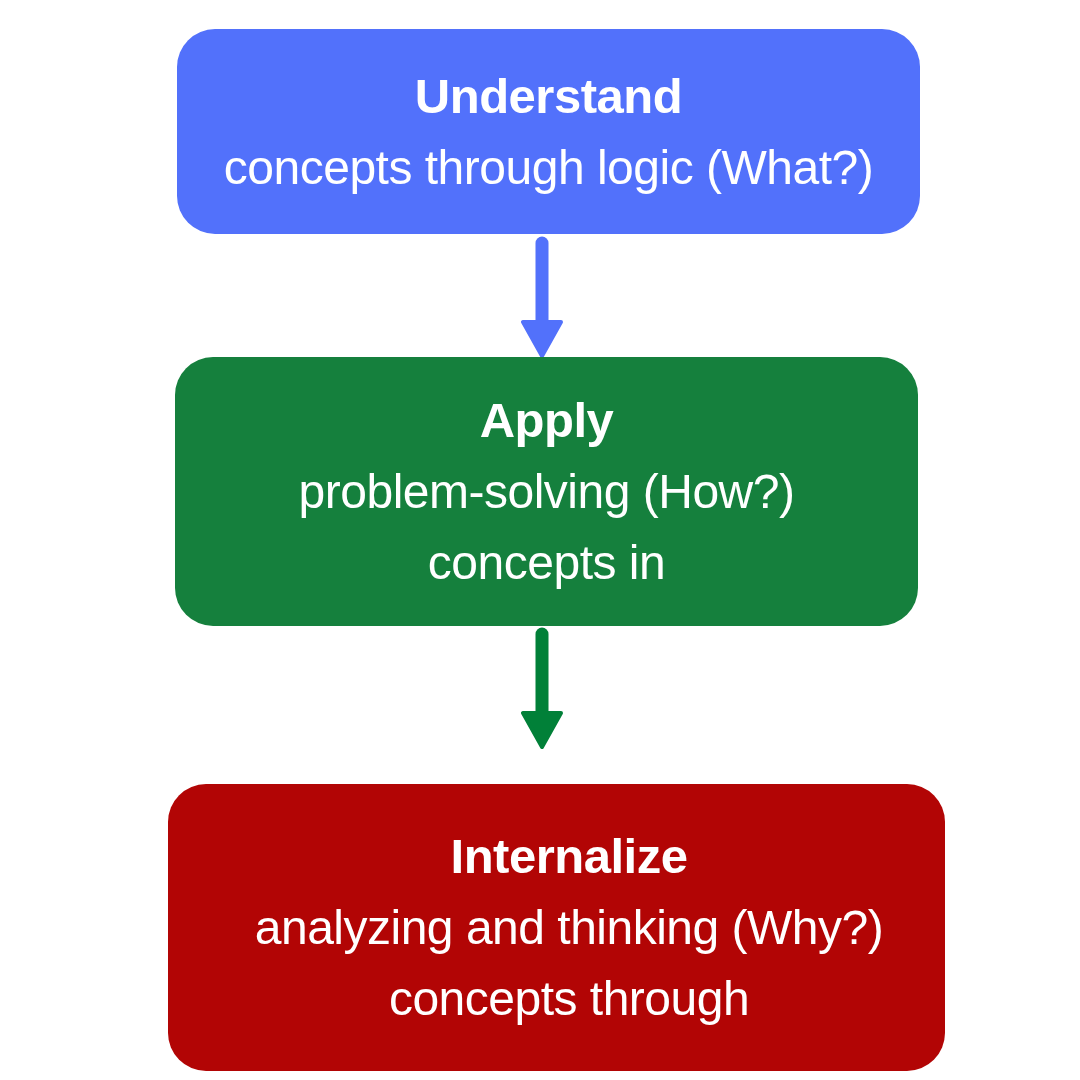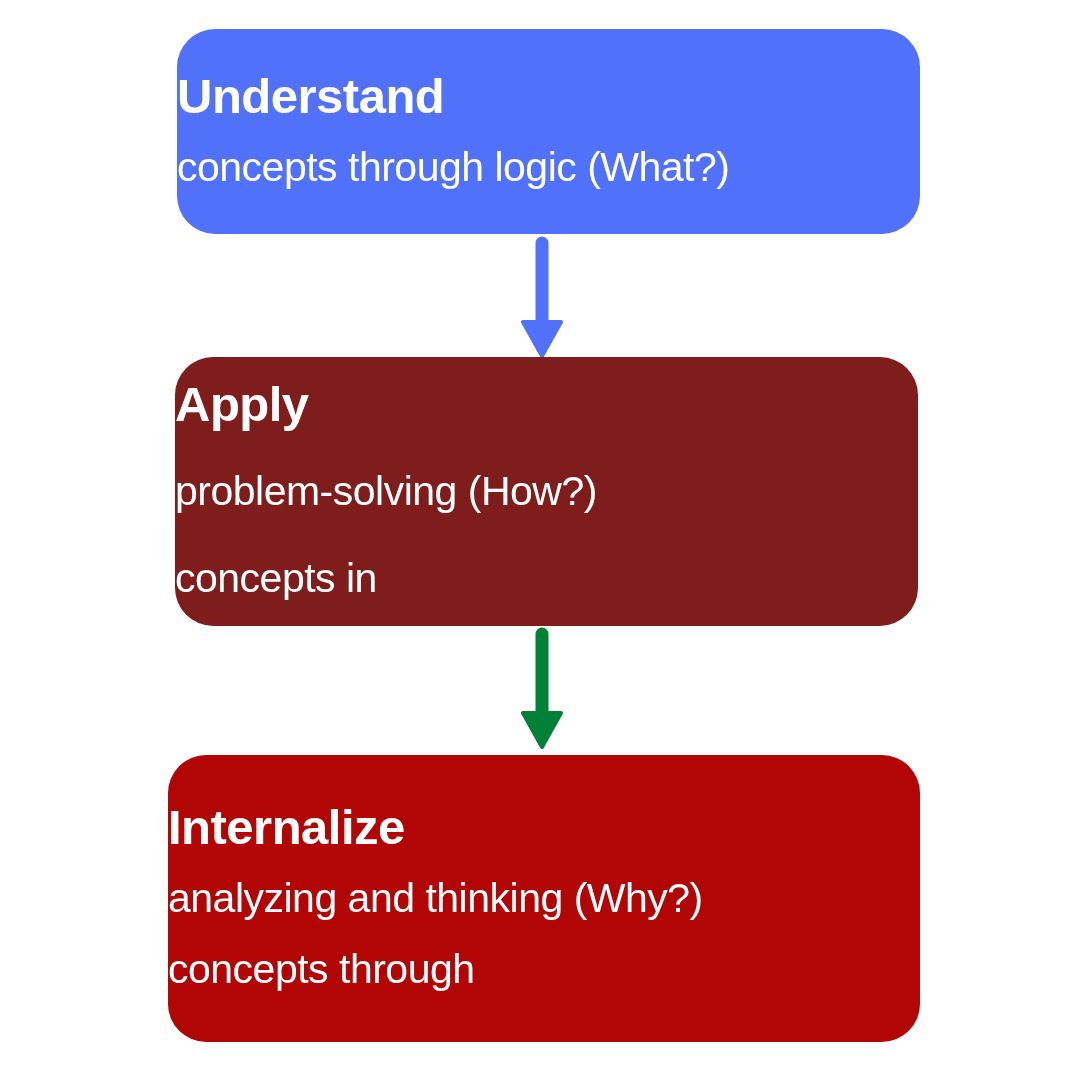--- a/index.html
+++ b/index.html
@@ -13,42 +13,42 @@
     overflow: hidden;
     font-family: "Liberation Sans", sans-serif;
   }
 
   .step {
     position: absolute;
     border-radius: 38px;
     color: #ffffff;
     display: flex;
     flex-direction: column;
-    align-items: flex-start;
+    align-items: center;
     justify-content: center;
     text-align: center;
   }
 
   .step-title {
     font-weight: bold;
     font-size: 49px;
     line-height: 71px;
     letter-spacing: -0.5px;
   }
 
   .step-line {
     font-weight: normal;
-    font-size: 41px;
+    font-size: 48px;
     line-height: 71px;
     letter-spacing: -0.5px;
   }
 
   #box-understand { left: 177px; top:  29px; width: 743px; height: 205px; }
   #box-apply      { left: 175px; top: 357px; width: 743px; height: 269px; }
-  #box-internalize{ left: 168px; top: 755px; width: 752px; height: 287px; }
+  #box-internalize{ left: 168px; top: 784px; width: 752px; height: 287px; padding-left: 25px; }
 
   .flow-arrow {
     position: absolute;
     width: 44px;
     height: 122px;
   }
   #arrow-1 { left: 520px; top: 236px; }
   #arrow-2 { left: 520px; top: 627px; }
 
   .flow-arrow svg { display: block; width: 100%; height: 100%; }
@@ -63,21 +63,21 @@
     <div class="step-line">concepts through logic (What?)</div>
   </div>
 
   <div class="flow-arrow" id="arrow-1" style="color: rgb(82, 113, 251);">
     <svg viewBox="0 0 44 122" xmlns="http://www.w3.org/2000/svg" aria-hidden="true">
       <line x1="22" y1="7" x2="22" y2="88" stroke="currentColor" stroke-width="13" stroke-linecap="round"></line>
       <polygon points="3,86 41,86 22,120" fill="currentColor" stroke="currentColor" stroke-width="4" stroke-linejoin="round"></polygon>
     </svg>
   </div>
 
-  <div class="step" id="box-apply" style="background-color: #7f1d1d; gap: 16px;">
+  <div class="step" id="box-apply" style="background-color: #15803d;">
     <div class="step-title">Apply</div>
     <div class="step-line">problem-solving (How?)</div>
     <div class="step-line">concepts in</div>
   </div>
 
   <div class="flow-arrow" id="arrow-2" style="color: rgb(1, 128, 56);">
     <svg viewBox="0 0 44 122" xmlns="http://www.w3.org/2000/svg" aria-hidden="true">
       <line x1="22" y1="7" x2="22" y2="88" stroke="currentColor" stroke-width="13" stroke-linecap="round"></line>
       <polygon points="3,86 41,86 22,120" fill="currentColor" stroke="currentColor" stroke-width="4" stroke-linejoin="round"></polygon>
     </svg>

